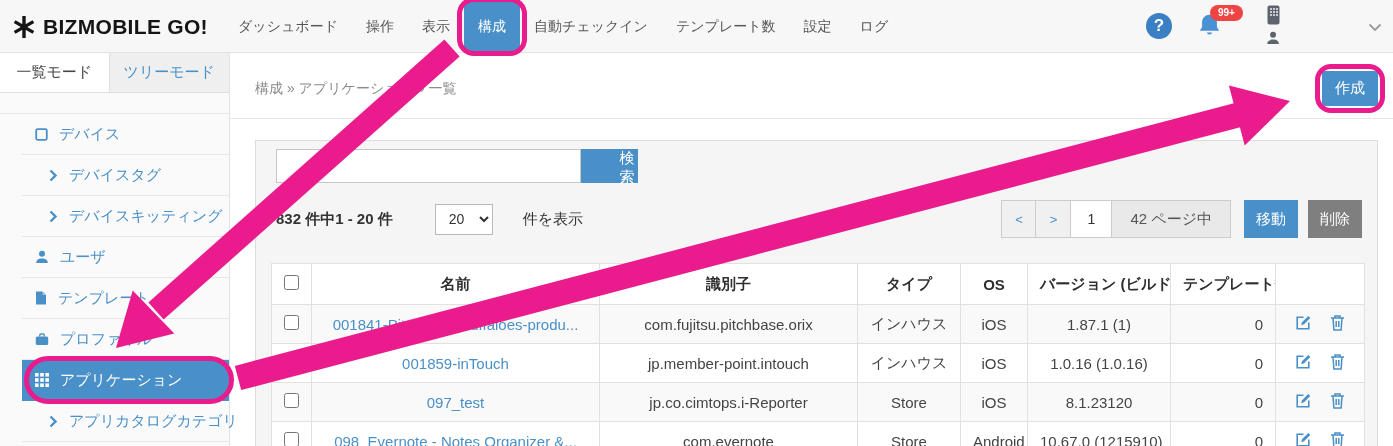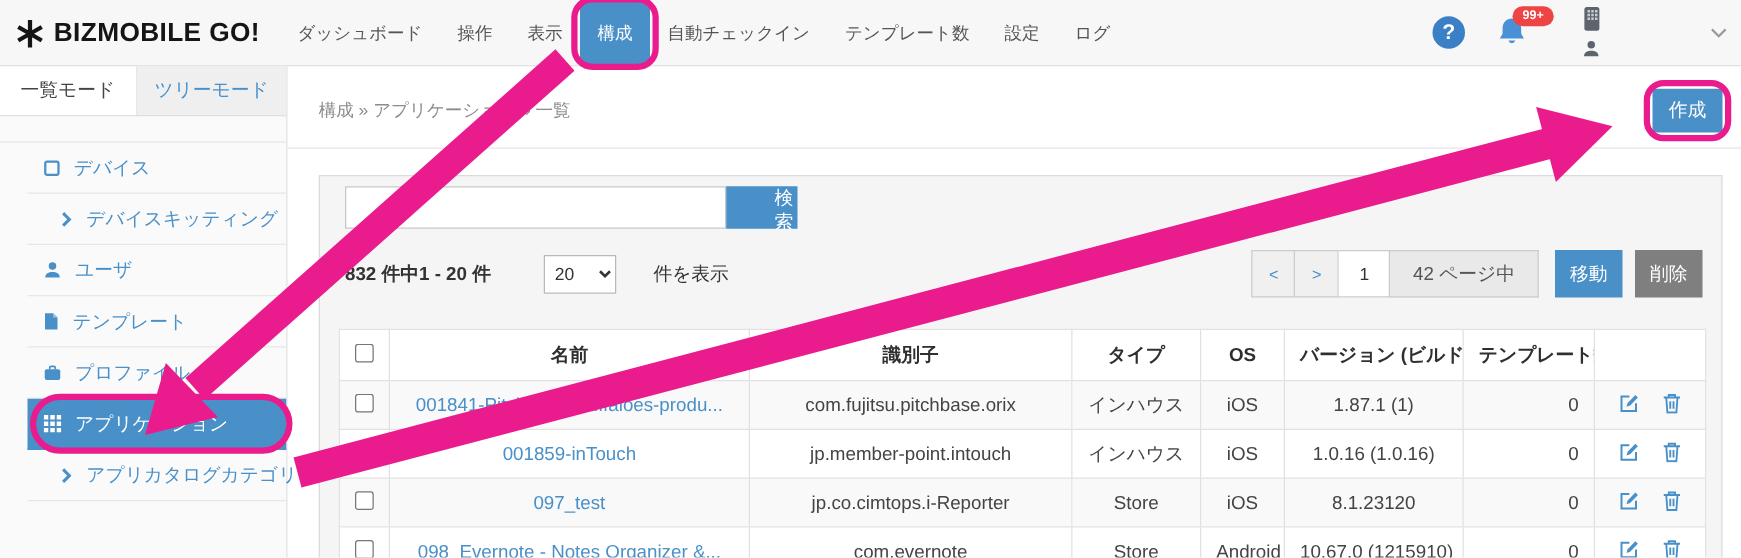--- a/index.html
+++ b/index.html
@@ -41,21 +41,21 @@
   .create-btn { position:absolute; left:1322px; top:71px; width:56px; height:35px; background:#4a90c8; color:#fff; border:none; border-radius:3px; font-size:15px; cursor:pointer; z-index:6; font-family:inherit; }
   .create-ring { left:1315px; top:64px; width:70px; height:49px; }
 
   .panel { position:absolute; left:255px; top:140px; width:1123px; height:320px; background:#f5f5f6; border:1px solid #dbdbdb; z-index:2; }
   .search-row { position:absolute; left:20px; top:8px; display:flex; }
   .search-input { width:305px; height:34px; border:1px solid #c6c6c6; background:#fff; padding:0 9px; font-size:14px; font-family:inherit; }
   .search-btn { width:57px; height:34px; background:#4a90c8; color:#fff; border:none; font-size:15px; cursor:pointer; font-family:inherit;padding-left:35px; }
 
   .controls-row { position:absolute; left:20px; top:59px; width:1086px; height:38px; display:flex; align-items:center;gap:20px; }
   .count-text { font-weight:bold; font-size:15px; color:#333; white-space:nowrap; }
-  .page-size-select { margin-left:22px; width:58px; height:31px; border:1px solid #b9b9b9; background:#fff; font-size:14px; color:#333; padding-left:4px; font-family:inherit; }
+  .page-size-select { margin-left:22px; width:58px; height:31px; border:1px solid #b9b9b9; background:#fff; font-size:14px; color:#333; padding-left:9px; font-family:inherit; }
   .per-page { margin-left:10px; font-size:15px; color:#333; white-space:nowrap; }
   .pager { margin-left:auto; display:flex; align-items:center; }
   .pg-btn { width:35px; height:38px; background:#f0f0f0; border:1px solid #ccc; color:#4a90c8; font-size:13px; display:flex; align-items:center; justify-content:center; cursor:pointer; }
   .pg-next { border-left:none; }
   .pg-input { width:41px; height:38px; border:1px solid #ccc; border-left:none; text-align:center; font-size:14px; color:#333; font-family:inherit; background:#fff; }
   .pg-total { height:38px; padding:0 18px; background:#e9e9e9; border:1px solid #ccc; border-left:none; display:flex; align-items:center; font-size:15px; color:#555; white-space:nowrap; }
   .go-btn { margin-left:13px; width:54px; height:38px; background:#4a90c8; color:#fff; border:none; font-size:15px; cursor:pointer; font-family:inherit; }
   .del-btn { margin-left:10px; width:54px; height:38px; background:#7f7f7f; color:#fff; border:none; font-size:15px; cursor:pointer; font-family:inherit; }
 
   .table-wrap { position:absolute; left:15px; top:122px; width:1093px; }
@@ -160,20 +160,28 @@
     <div class="side-tab inactive">ツリーモード</div>
   </div>
   <div class="side-menu">
     <div class="side-item">
       <span class="side-icon">
           <svg width="13" height="13" viewBox="0 0 13 13">
             <rect x="1.2" y="1.2" width="10.6" height="10.6" rx="1.5" fill="none" stroke="#4a90c8" stroke-width="1.8"></rect>
           </svg>
         </span>
       <span>デバイス</span>
+    </div>
+    <div class="side-item indent">
+      <span class="side-icon">
+          <svg width="9" height="13" viewBox="0 0 9 13" fill="none">
+            <path d="M1.5 1.5l5 5-5 5" stroke="#4a90c8" stroke-width="2.4"></path>
+          </svg>
+        </span>
+      <span>デバイスタグ</span>
     </div>
     <div class="side-item indent">
       <span class="side-icon">
           <svg width="9" height="13" viewBox="0 0 9 13" fill="none">
             <path d="M1.5 1.5l5 5-5 5" stroke="#4a90c8" stroke-width="2.4"></path>
           </svg>
         </span>
       <span>デバイスキッティング</span>
     </div>
     <div class="side-item">

